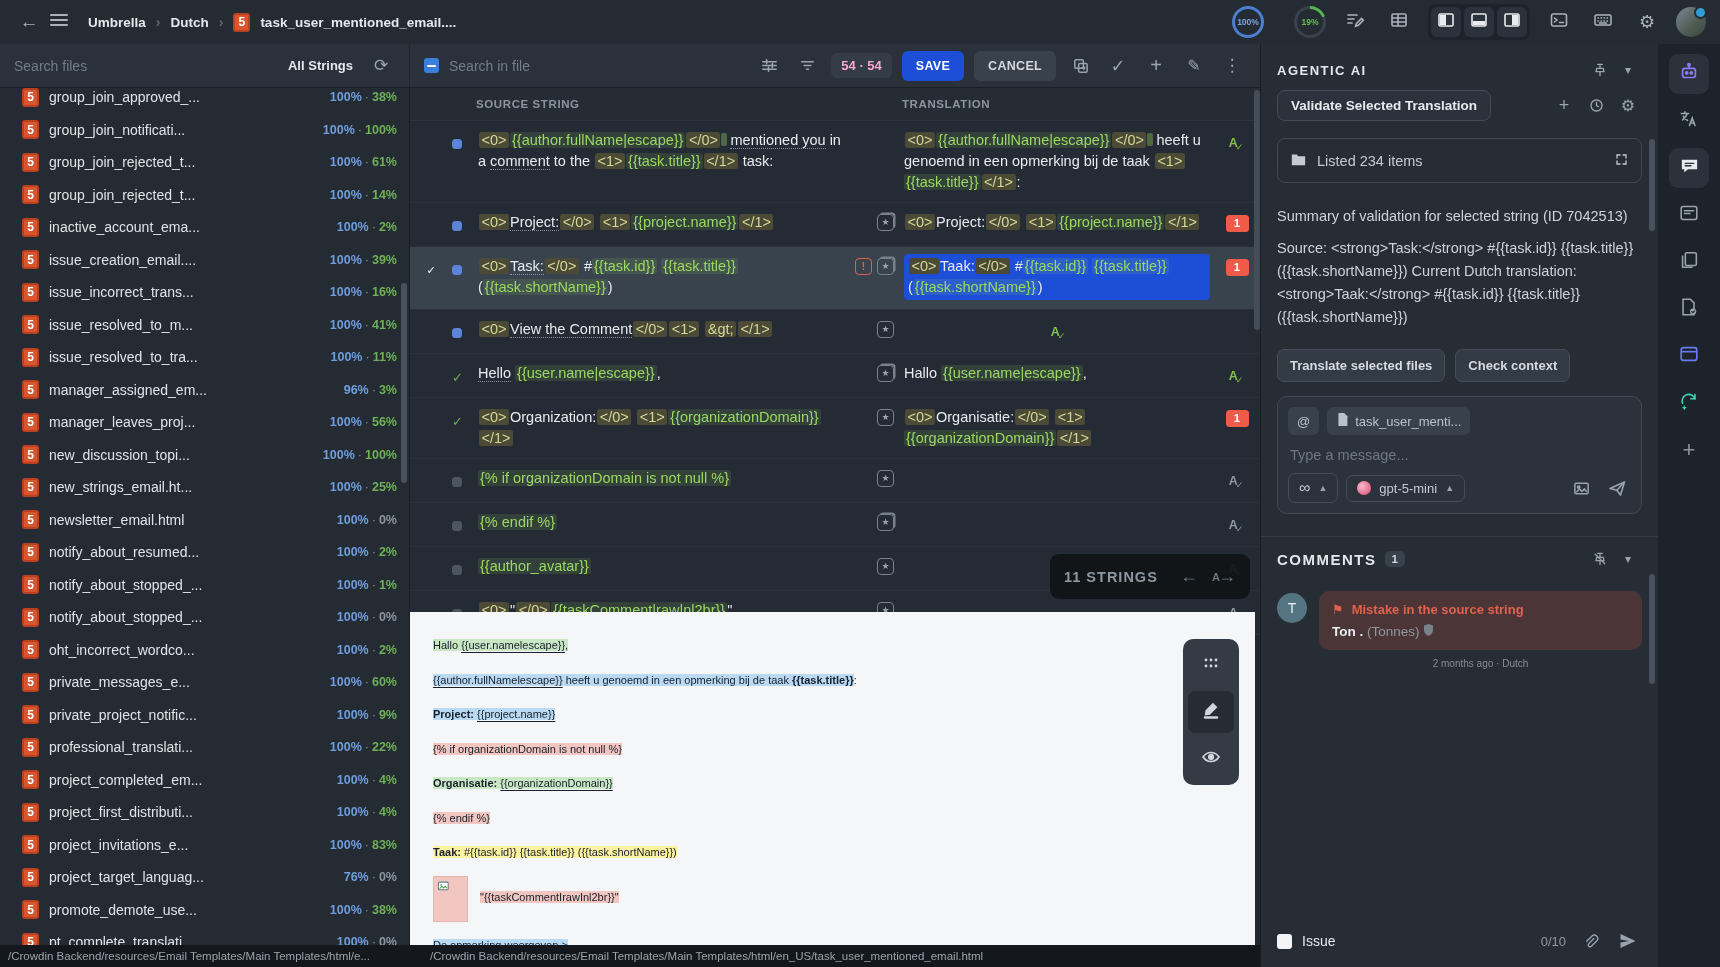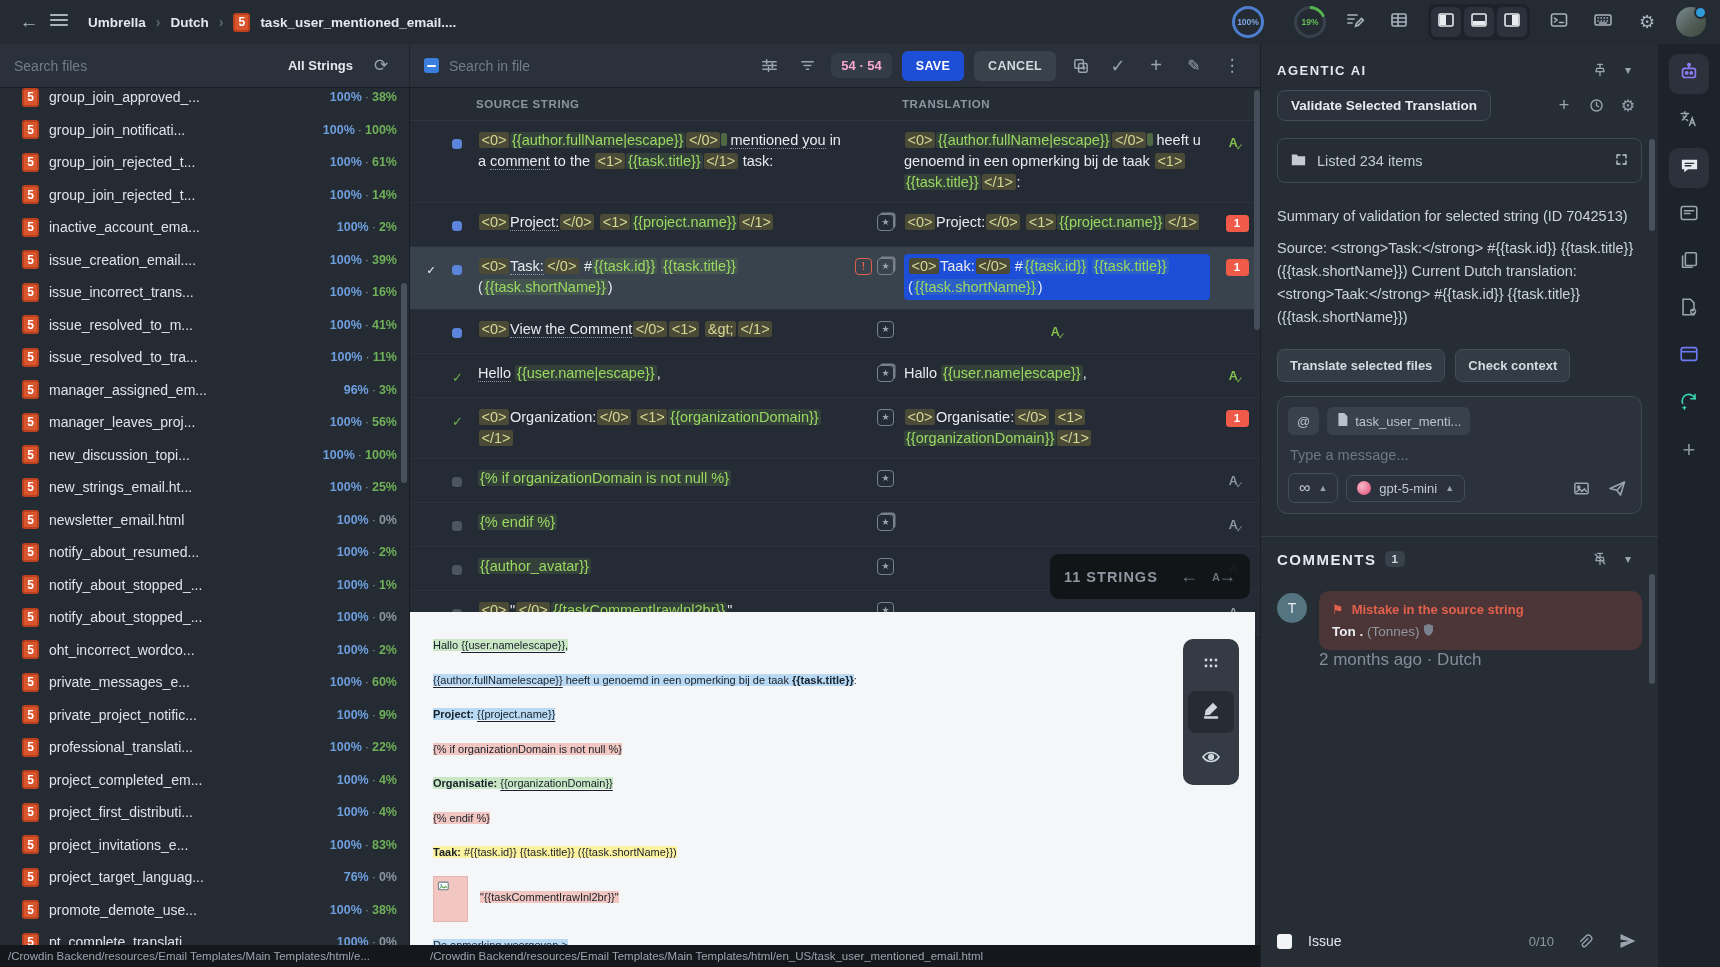--- a/index.html
+++ b/index.html
@@ -130,23 +130,23 @@
   .cm-title { font-size:15px; font-weight:bold; letter-spacing:1.5px; color:#e3e8ed; }
   .cm-count { background:#39414b; color:#cfd5db; border-radius:5px; font-size:11.5px; font-weight:bold; padding:2px 7px; margin-left:8px; }
   .cm-head .sp { flex:1; }
   .comment-wrap { position:relative; margin-top:12px; padding-left:42px; }
   .cavatar { position:absolute; left:0; top:2px; width:30px; height:30px; border-radius:50%; background:#547481; color:#e8eef0; font-size:14px; display:flex; align-items:center; justify-content:center; }
   .ccard { background:#4c3536; border-radius:10px; padding:11px 13px; }
   .cflag { color:#e2614d; font-size:13px; font-weight:bold; display:flex; align-items:center; gap:8px; }
   .cname { margin-top:7px; font-size:13.5px; color:#8f97a0; }
   .cname b { color:#e9edf1; }
   .cbody { margin-top:7px; font-size:14px; line-height:21px; color:#e6dadb; }
-  .cmeta { margin-top:0; font-size:17px; color:#848e98; }
+  .cmeta { margin-top:8px; font-size:10px; color:#848e98;text-align:center; }
   .creply { margin-top:22px; font-size:14.5px; line-height:24px; color:#dfe4e9; }
-  .issuerow { position:absolute; left:16px; right:16px; bottom:12px; display:flex; align-items:center; gap:16px; }
+  .issuerow { position:absolute; left:16px; right:16px; bottom:12px; display:flex; align-items:center; gap:10px; }
   .issuerow .lbl { font-size:14px; color:#e3e8ed; }
   .issuerow .sp { flex:1; }
   .issuerow .cnt { color:#8f98a2; font-size:13px; }
   .rscroll1 { position:absolute; right:3px; top:95px; width:6px; height:92px; border-radius:3px; background:#49525c; }
   .rscroll2 { position:absolute; right:3px; top:530px; width:6px; height:110px; border-radius:3px; background:#49525c; }
 
   
   .iconstrip { position:absolute; left:1658px; top:44px; width:62px; bottom:0; background:#1d232a; display:flex; flex-direction:column; align-items:center; padding-top:10px; gap:7px; }
   .strip-btn { width:40px; height:40px; border-radius:9px; display:flex; align-items:center; justify-content:center; color:#9aa4ae; cursor:pointer; }
   .strip-btn.box { background:#2b323c; }

